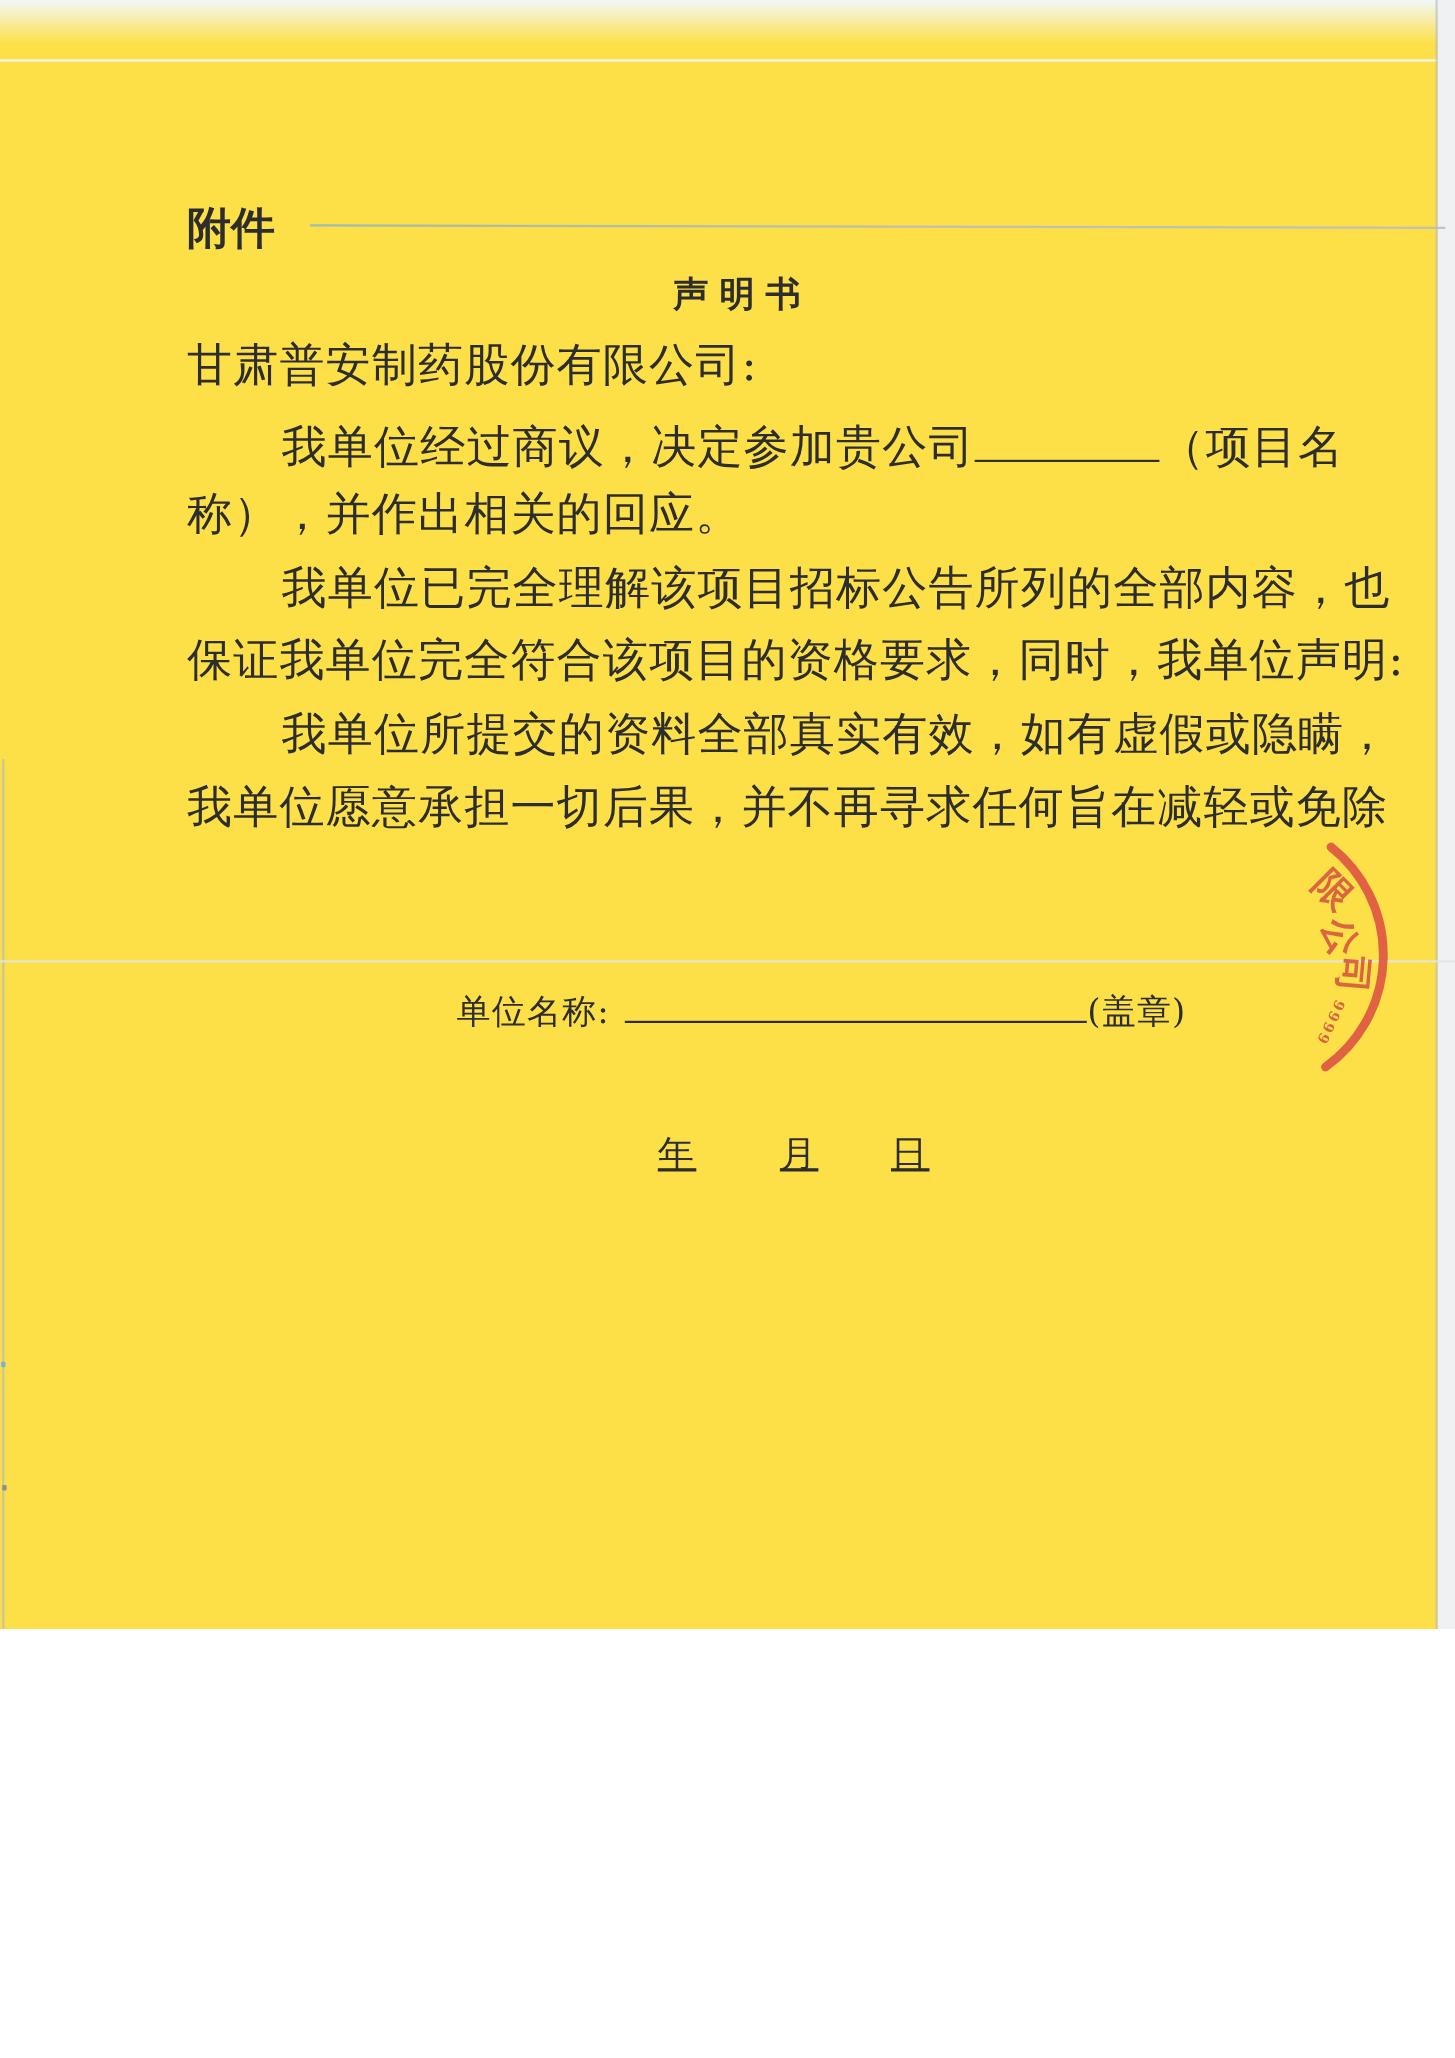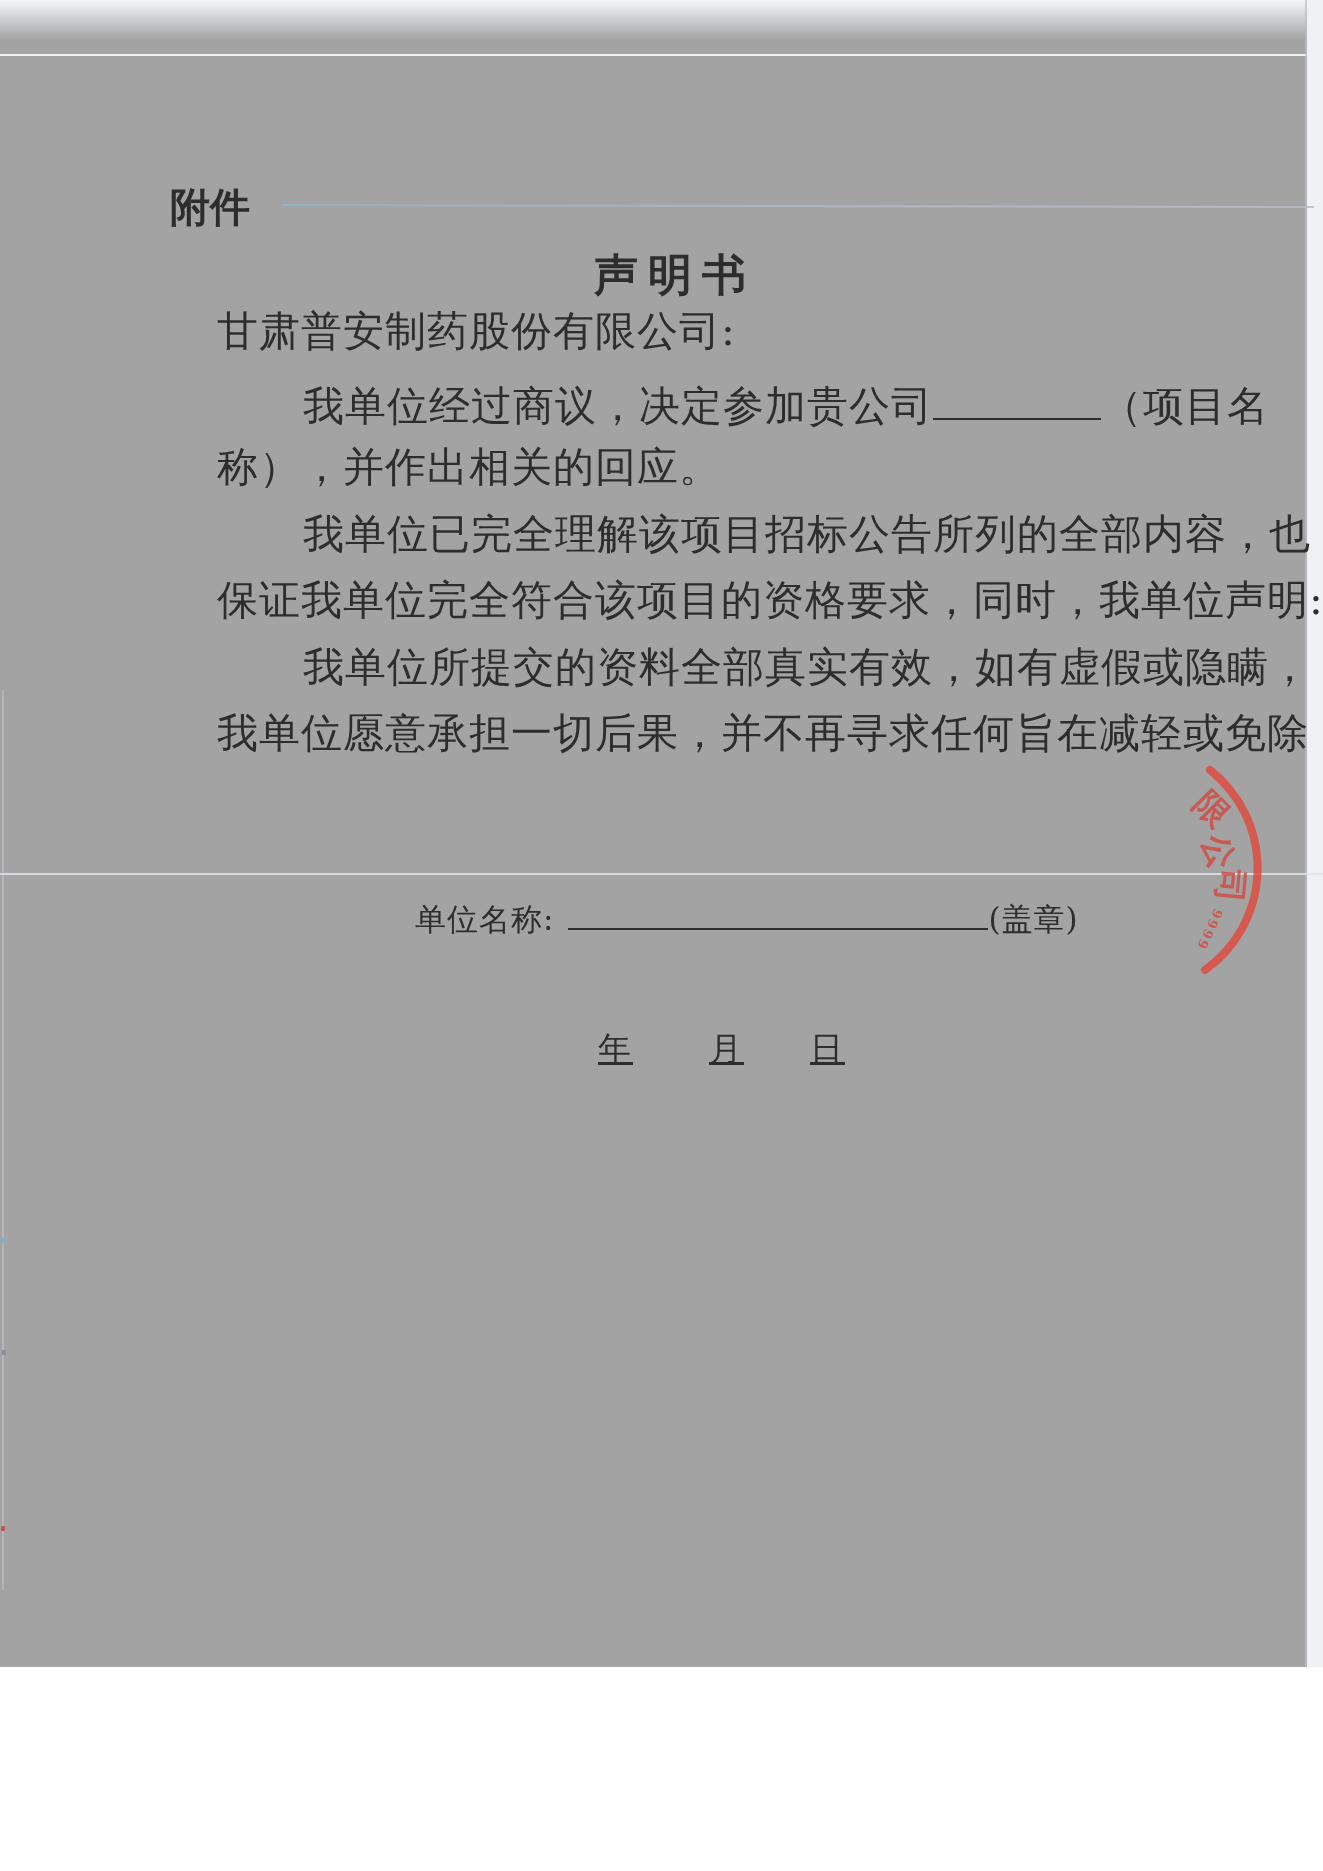--- a/index.html
+++ b/index.html
@@ -1,34 +1,34 @@
 <!DOCTYPE html>
 <html><head>
 <meta charset="utf-8">
 <style>
   html,body{margin:0;padding:0;}
   body{background:#ffffff;}
   .page{
     position:relative;
-    width:1323px;height:1667px;
-    background:#a3a3a3;
+    width:1323px;height:1481px;
+    background:#fde047;
     overflow:hidden;
     font-family:"DejaVu Serif","Liberation Serif",serif;
     color:#2d2d2d;
   }
   .abs{position:absolute;}
-  .txt{font-size:41px;line-height:1.15;white-space:nowrap;letter-spacing:1px;margin-left:47px;}
+  .txt{font-size:41px;line-height:1.15;white-space:nowrap;letter-spacing:1px;}
   .indent{left:256px;font-family:Liberation Serif, serif;}
   .margin{left:170px;}
   .attach{top:180px;left:170px;font-size:40px;font-weight:700;}
   .rule{top:205px;left:282px;width:1032px;height:2px;
         background:linear-gradient(to right,#86b7cb 0%,#9db3bf 12%,#b2bac2 55%,#b7bdc4 100%);
         transform:rotate(0.12deg);opacity:.85;}
   .title{top:246px;left:170px;width:1010px;text-align:center;
-         font-size:44px;font-weight:700;letter-spacing:10px;}
+         font-size:32px;font-weight:700;letter-spacing:10px;}
   .fold{top:873px;left:0;width:1323px;height:2px;background:#e1e5e9;opacity:.85;}
   .blank{display:inline-block;height:1em;border-bottom:2.5px solid #2f2f2f;vertical-align:baseline;}
   .blank.project{width:168px;}
   .blank.unit{width:420px;margin-left:14px;}
   .blank.rep{width:290px;margin-left:14px;}
   .sigrow{font-size:31px;white-space:nowrap;letter-spacing:1px;}
   .daterow{font-size:33px;letter-spacing:2px;white-space:nowrap;text-decoration:underline;}
   .daterow .y{margin-right:76px;}
   .daterow .m{margin-right:66px;}
   .pagenum{top:1752px;left:655px;font-size:27px;color:#3c3c3c;

